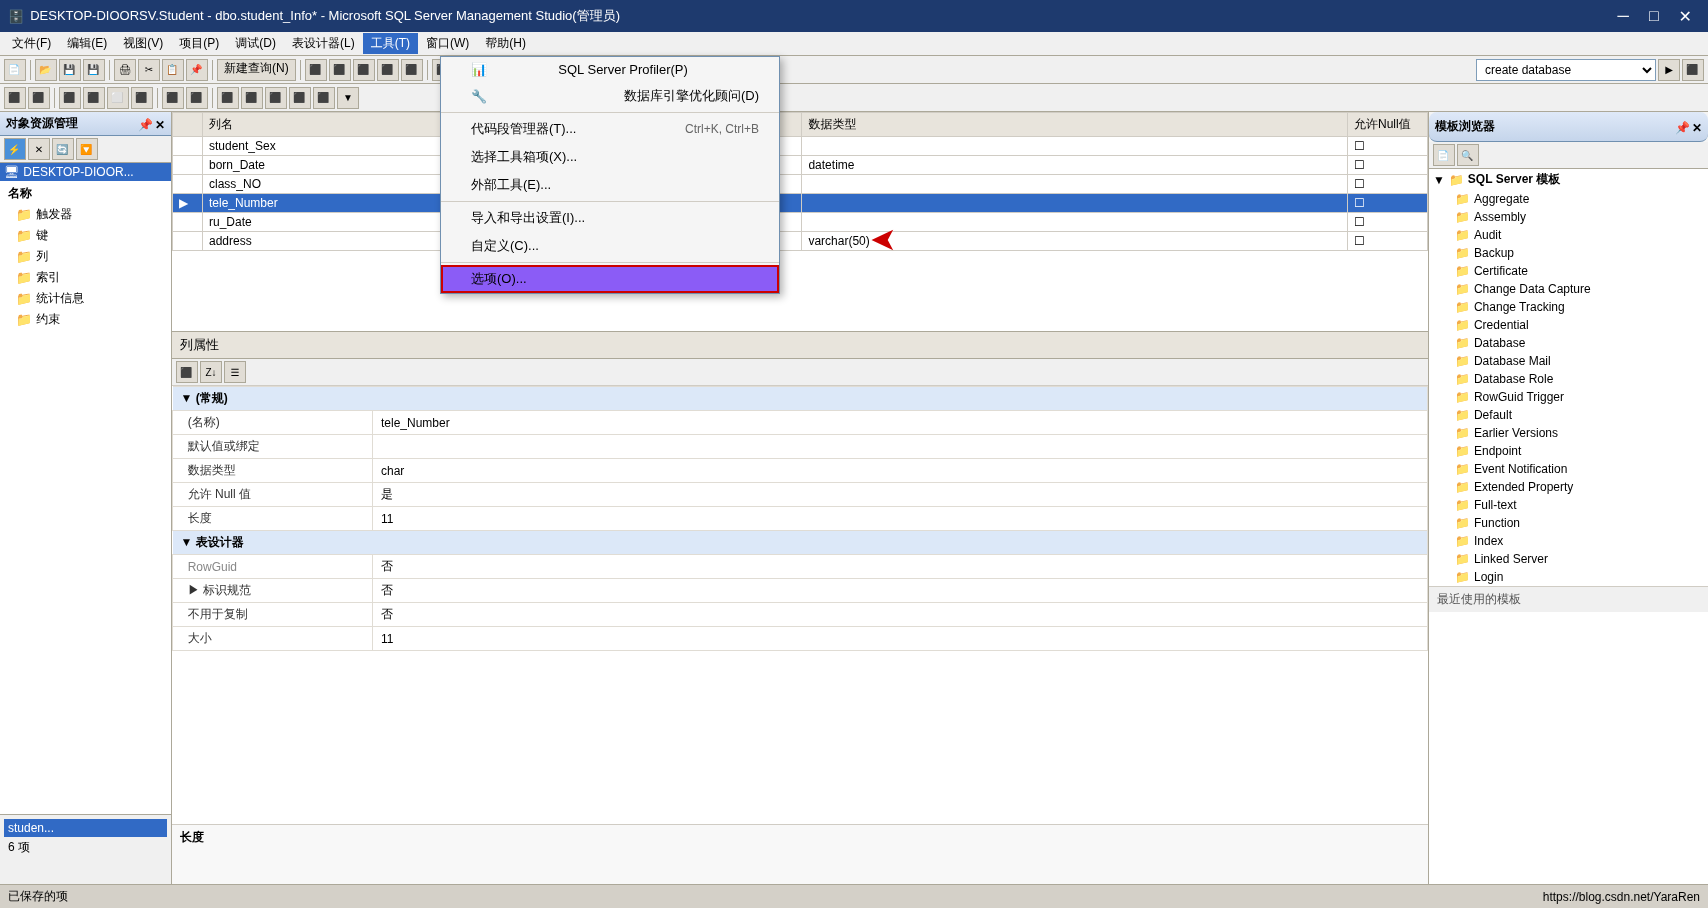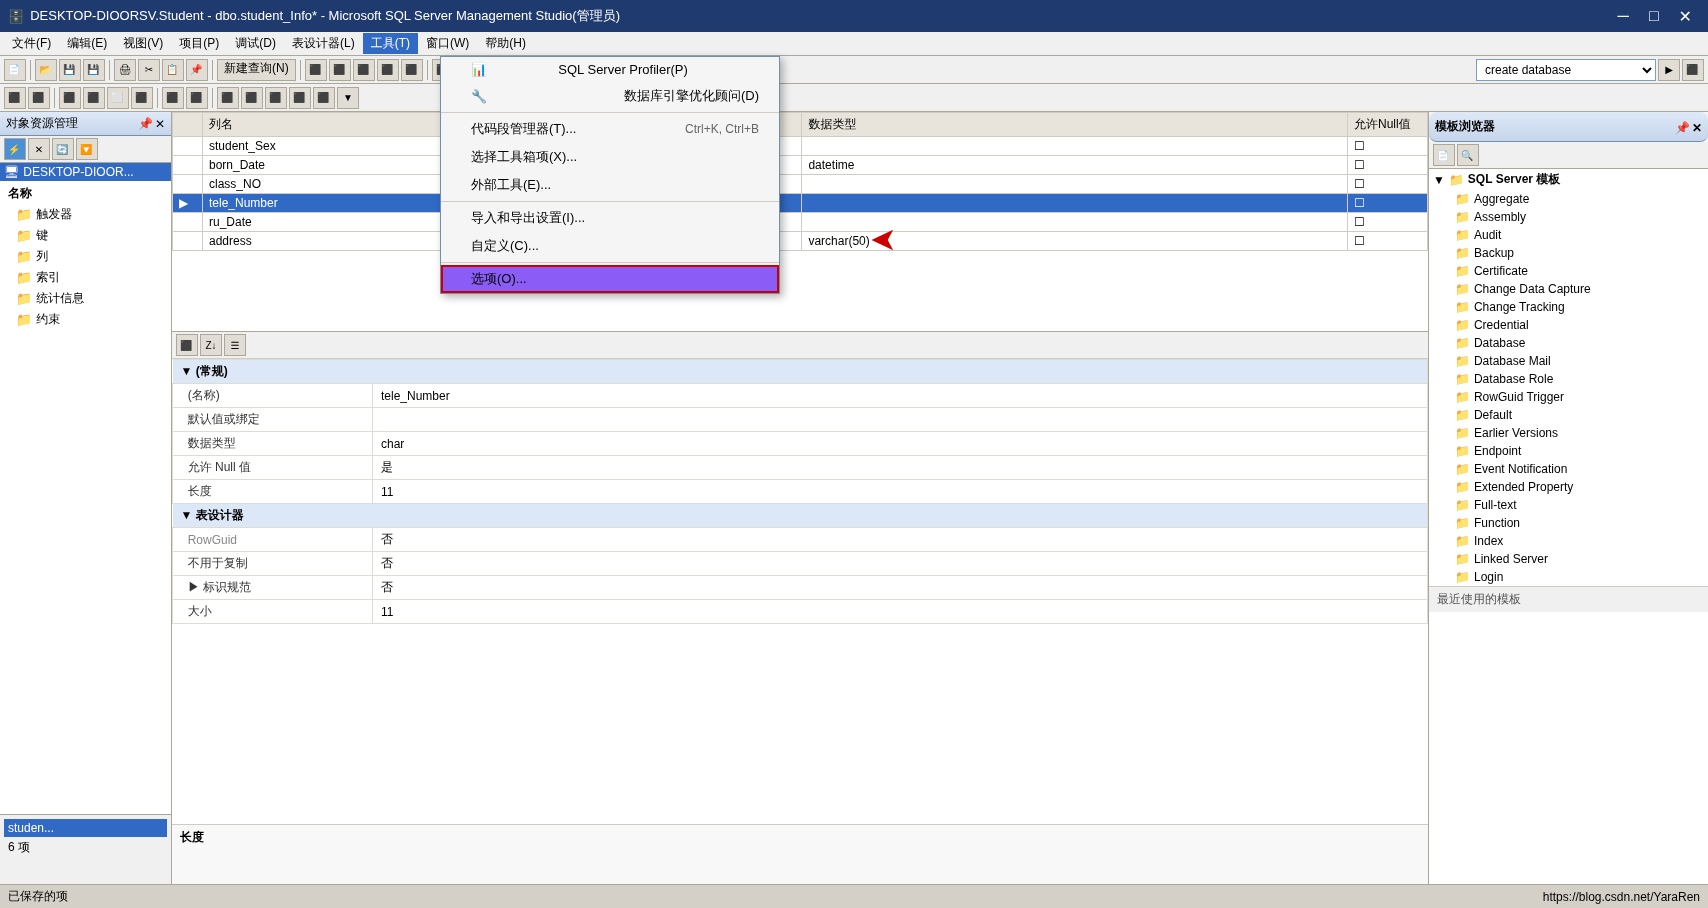--- a/index.html
+++ b/index.html
@@ -86,25 +86,25 @@
     .left-panel {
       width: 172px;
       background: #f5f5f5;
       border-right: 1px solid #aca899;
       display: flex;
       flex-direction: column;
     }
     .panel-header {
       background: linear-gradient(to bottom, #dfe9f8, #c5d5eb);
       padding: 3px 6px;
-      font-weight: normal;
+      font-weight: bold;
       font-size: 12px;
       border-bottom: 1px solid #7090b0;
       display: flex;
-      align-items: center;
+      align-items: flex-end;
       justify-content: space-between;
     }
     .panel-toolbar {
       background: #f0f0f0;
       padding: 2px 4px;
       display: flex; gap: 2px;
       border-bottom: 1px solid #aca899;
     }
     .tree-area { flex: 1; overflow-y: auto; background: white; }
     .tree-item {
@@ -485,20 +485,21 @@
             <td></td>
             <td>address</td>
             <td>varchar(50)</td>
             <td>☐</td>
           </tr>
         </tbody>
       </table>
     </div>
 
     <div class="props-area">
+      <div class="props-header">列属性</div>
       <div class="props-toolbar">
         <div class="tb-btn">⬛</div>
         <div class="tb-btn">Z↓</div>
         <div class="tb-btn">☰</div>
       </div>
       <div class="props-content">
         <table class="props-table">
           <tbody>
             <tr class="section-header">
               <td colspan="2">▼ (常规)</td>
@@ -524,25 +525,25 @@
               <td>11</td>
             </tr>
             <tr class="section-header">
               <td colspan="2">▼ 表设计器</td>
             </tr>
             <tr class="disabled">
               <td style="color:#888;">&nbsp;&nbsp;RowGuid</td>
               <td>否</td>
             </tr>
             <tr>
+              <td>&nbsp;&nbsp;▶ 标识规范</td>
+              <td>否</td>
+            </tr>
+            <tr>
               <td>&nbsp;&nbsp;不用于复制</td>
-              <td>否</td>
-            </tr>
-            <tr>
-              <td>&nbsp;&nbsp;▶ 标识规范</td>
               <td>否</td>
             </tr>
             <tr>
               <td>&nbsp;&nbsp;大小</td>
               <td>11</td>
             </tr>
           </tbody>
         </table>
       </div>
       <div class="props-desc">

